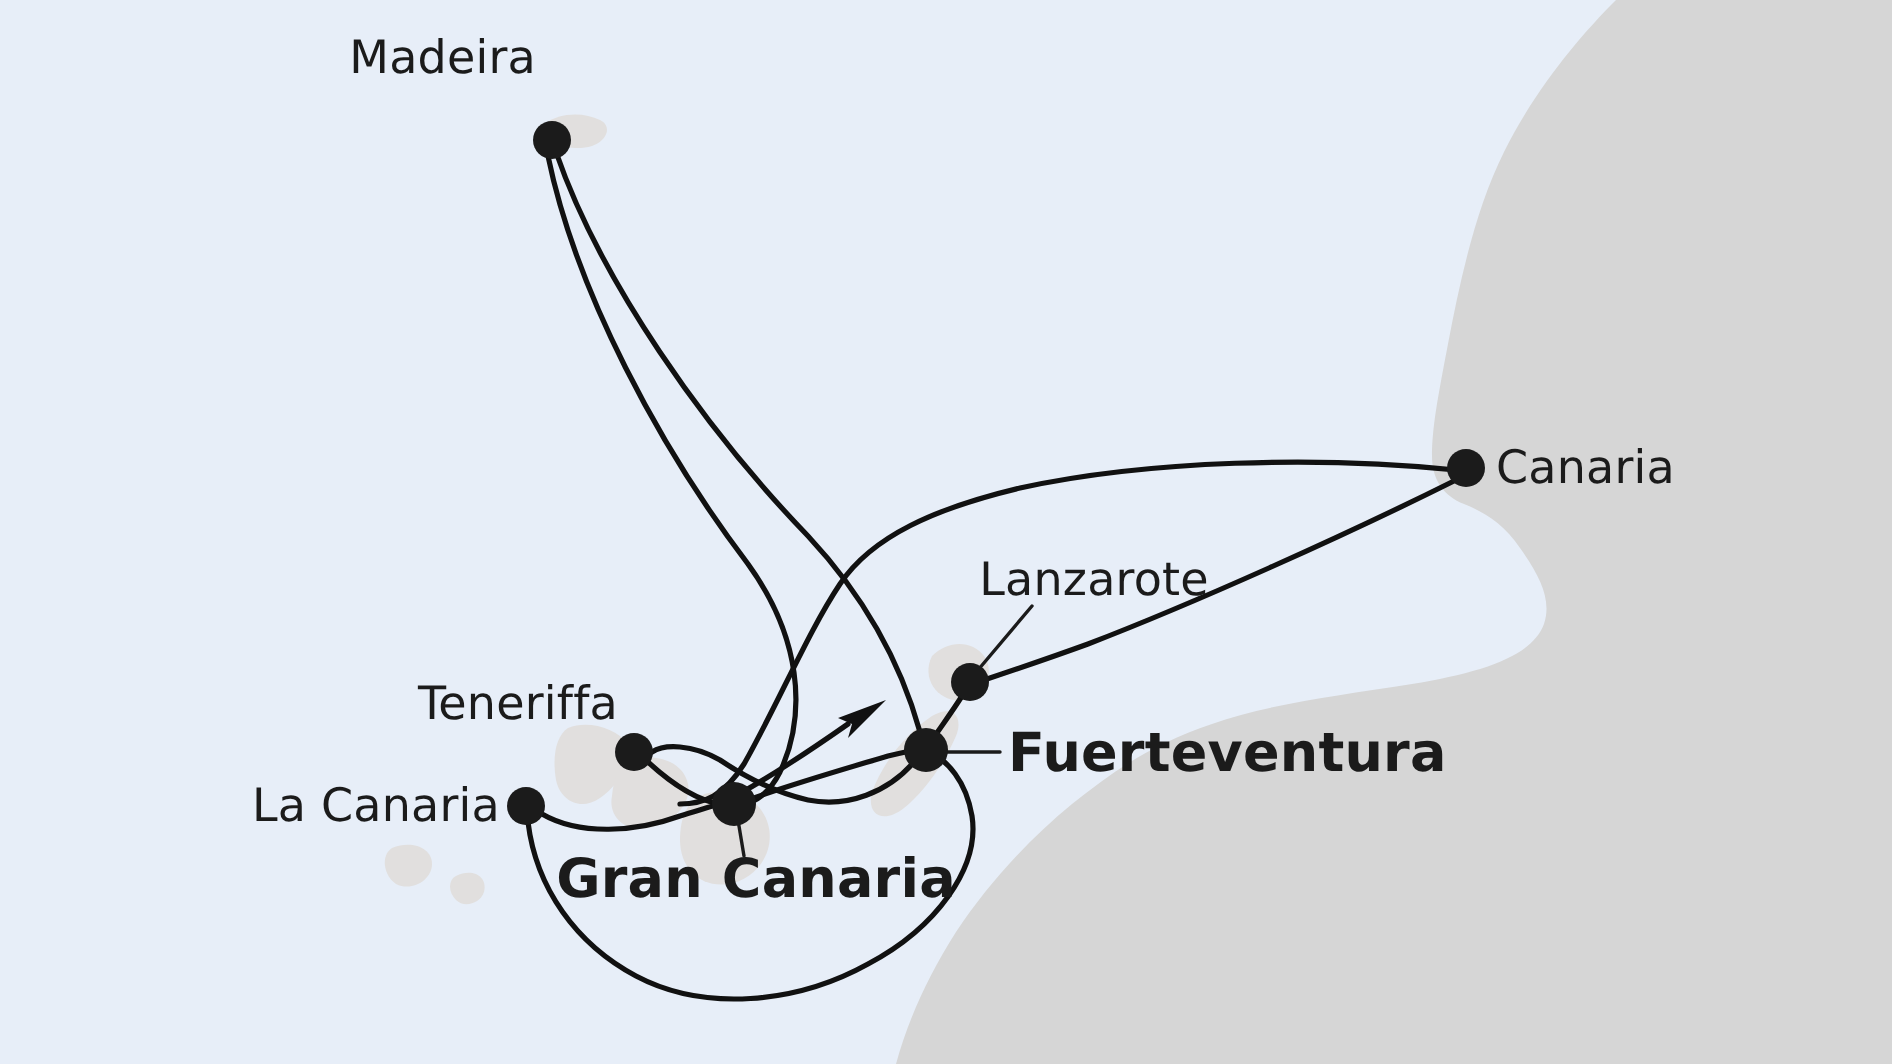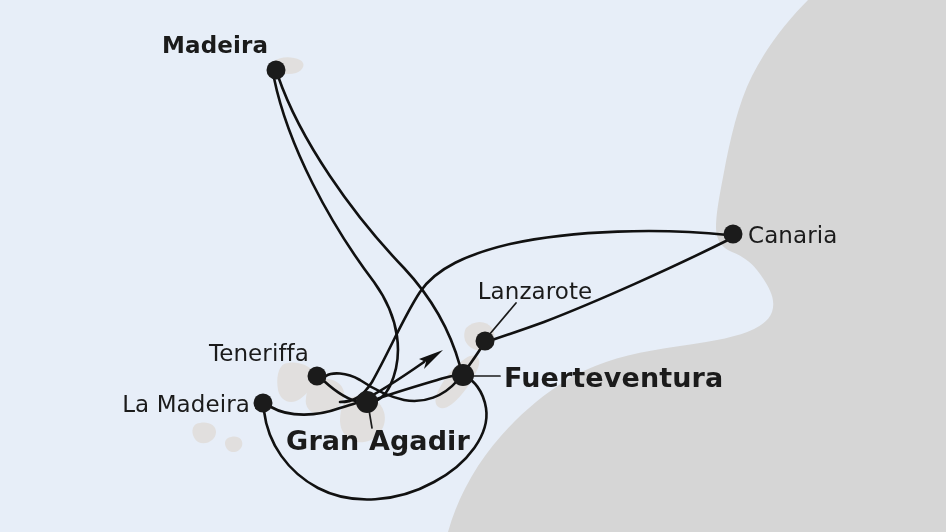--- a/index.html
+++ b/index.html
@@ -156,22 +156,22 @@
         <circle cx="485" cy="341" r="9.5" fill="#1b1b1b"></circle>
         <circle cx="463" cy="375" r="11" fill="#1b1b1b"></circle>
         <circle cx="317" cy="376" r="9.5" fill="#1b1b1b"></circle>
         <circle cx="263" cy="403" r="9.5" fill="#1b1b1b"></circle>
         <circle cx="367" cy="402" r="11" fill="#1b1b1b"></circle>
       </g>
 
   </svg>
 
   <div id="port-layer">
-      <div class="port-label anchor-end" style="left: 268px; top: 45px; font-weight: bold;">Madeira</div>
+      <div class="port-label anchor-end" style="left: 268px; top: 30px;">Madeira</div>
       <div class="port-label anchor-start" style="left: 748px; top: 235px;">Canaria</div>
-      <div class="port-label anchor-mid" style="left: 535px; top: 291px;">Lanzarote</div>
+      <div class="port-label anchor-mid" style="left: 547px; top: 291px;">Lanzarote</div>
       <div class="port-label bold anchor-start" style="left: 504px; top: 377px;">Fuerteventura</div>
       <div class="port-label anchor-end" style="left: 309px; top: 353px;">Teneriffa</div>
-      <div class="port-label anchor-end" style="left: 250px; top: 404px;">La Madeira</div>
-      <div class="port-label bold anchor-mid" style="left: 378px; top: 440px;">Gran Agadir</div>
+      <div class="port-label anchor-end" style="left: 250px; top: 404px;">La Canaria</div>
+      <div class="port-label bold anchor-mid" style="left: 378px; top: 440px;">Gran Canaria</div>
     </div>
 
 </div>
 
 </body></html>

